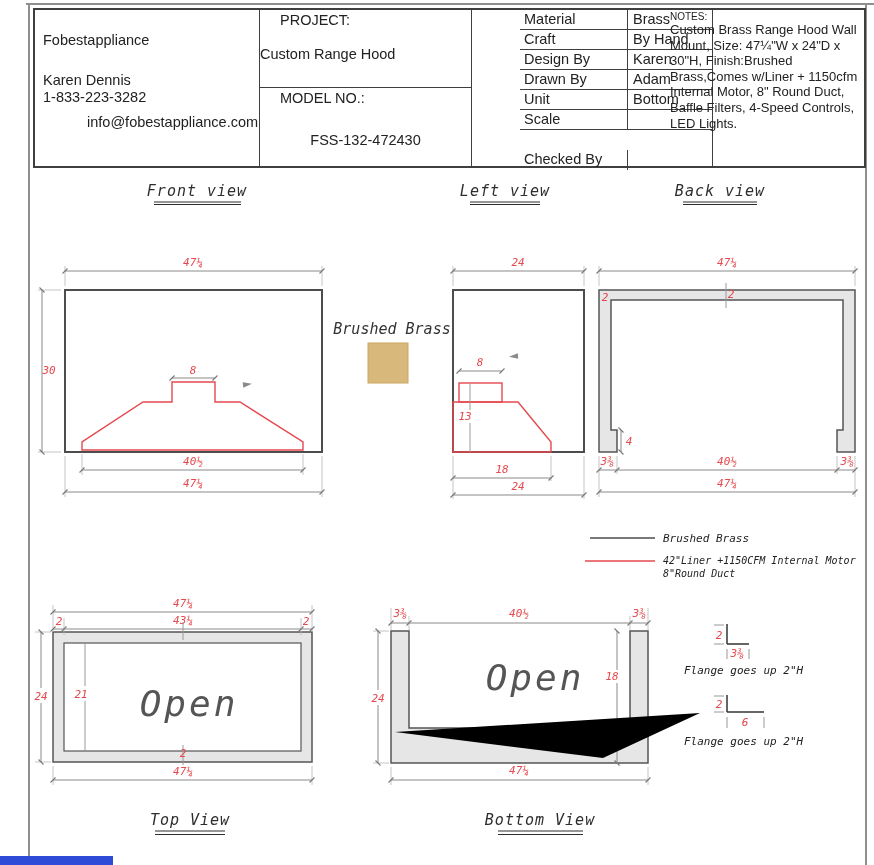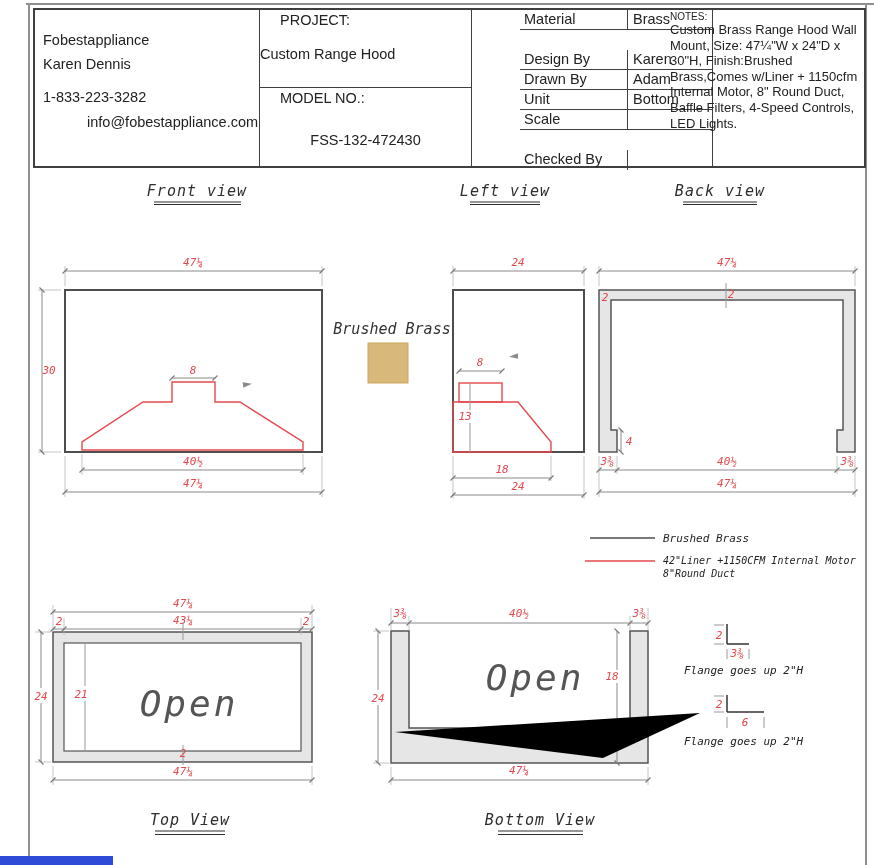--- a/index.html
+++ b/index.html
@@ -51,38 +51,42 @@
 
 <div class="page">
 
   <div class="sheet-line" style="left:26px;top:3px;width:848px;height:1.5px;"></div>
   <div class="sheet-line" style="left:28px;top:3px;width:1.5px;height:862px;"></div>
   <div class="sheet-line" style="left:865px;top:3px;width:1.5px;height:862px;"></div>
 
   <div class="titleblock">
     <div class="tb-cell tb-company">
       <span style="top:22px;">Fobestappliance</span>
-      <span style="top:46px;">Karen Dennis</span>
+      <span style="top:62px;">Karen Dennis</span>
       <span style="top:79px;">1-833-223-3282</span>
       <span style="top:104px;margin-left:44px;">info@fobestappliance.com</span>
     </div>
     <div class="tb-cell tb-project">
       <div class="tb-proj-half tb-proj-top">
         <span class="tb-proj-label">PROJECT:</span>
         <span class="tb-proj-value">Custom Range Hood</span>
       </div>
       <div class="tb-proj-half tb-proj-bot">
         <span class="tb-proj-label">MODEL NO.:</span>
         <span class="tb-proj-value2">FSS-132-472430</span>
       </div>
     </div>
     <div class="tb-cell tb-fields">
       <div class="tb-row" style="top:0;">
           <span class="lbl">Material</span>
           <span class="val">Brass</span>
+        </div>
+      <div class="tb-row" style="top:20px;">
+          <span class="lbl">Craft</span>
+          <span class="val">By Hand</span>
         </div>
       <div class="tb-row" style="top:40px;">
           <span class="lbl">Design By</span>
           <span class="val">Karen</span>
         </div>
       <div class="tb-row" style="top:60px;">
           <span class="lbl">Drawn By</span>
           <span class="val">Adam</span>
         </div>
       <div class="tb-row" style="top:80px;">

